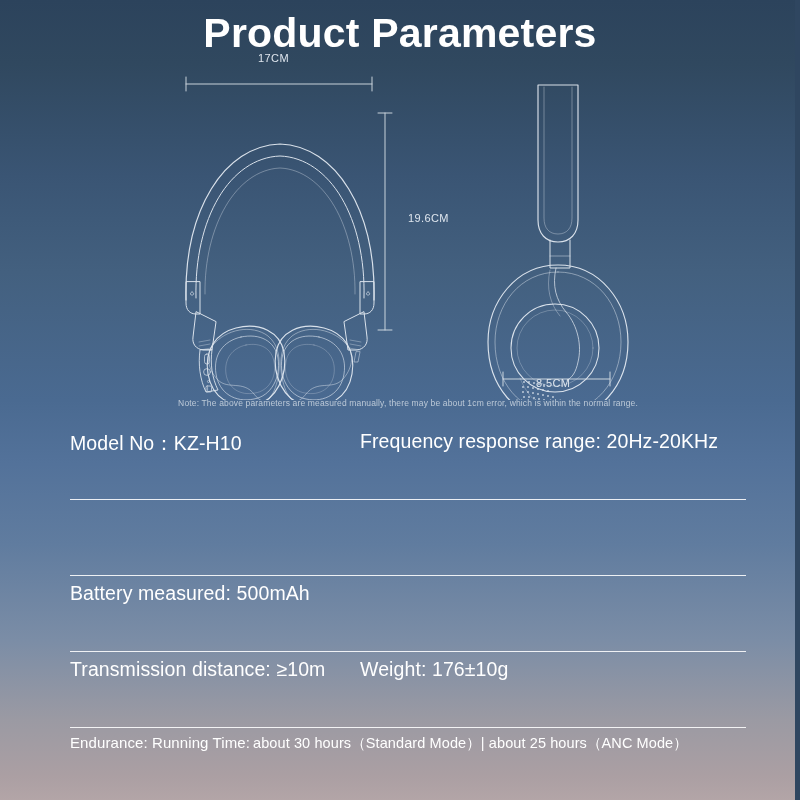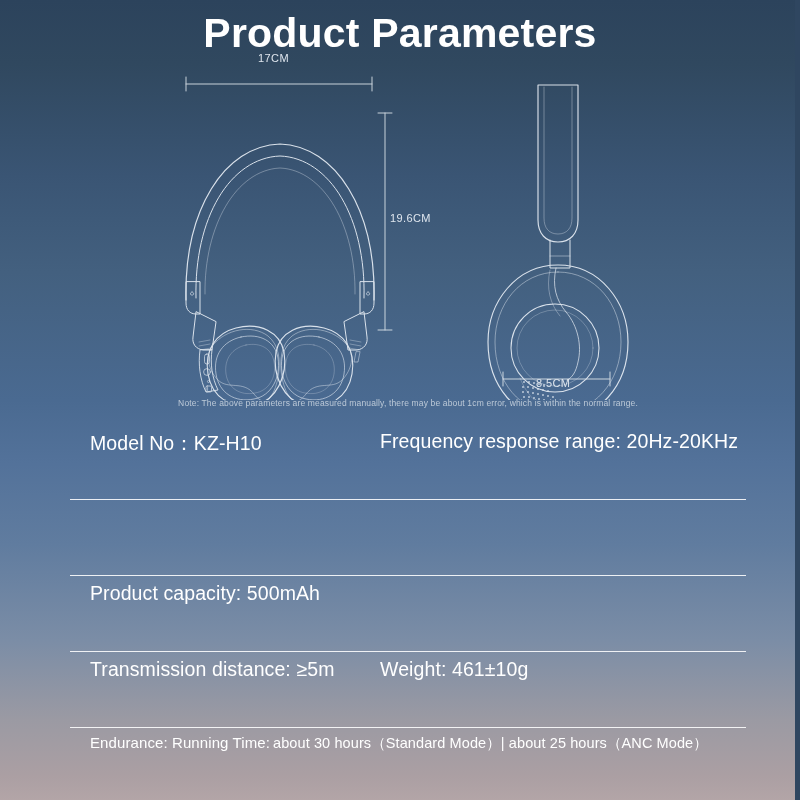--- a/index.html
+++ b/index.html
@@ -61,21 +61,21 @@
   
   .dim-label {
     position: absolute;
     color: #dfe6ee;
     font-size: 11px;
     font-family: "Liberation Sans", sans-serif;
     letter-spacing: 0.4px;
     white-space: nowrap;
   }
   #dim-width-label  { left: 258px; top: 52px; }
-  #dim-height-label { left: 390px; top: 212px; }
+  #dim-height-label { left: 408px; top: 212px; }
   #dim-depth-label  { left: 536px; top: 377px; }
 
   
   .note {
     position: absolute;
     top: 398px;
     left: 8px;
     width: 800px;
     text-align: center;
     color: #c7d2de;
@@ -92,21 +92,21 @@
     top: 424px;
     width: 676px;
   }
   .spec-row {
     position: relative;
     height: 76px;
     box-sizing: border-box;
   }
   .spec-row .cells {
     position: absolute;
-    left: 20px;
+    left: 0;
     right: 0;
     top: 6px;
     display: flex;
     align-items: flex-start;
   }
   .spec-row .rule {
     position: absolute;
     left: 0;
     right: 0;
     bottom: 0;
@@ -295,29 +295,29 @@
       </div>
       <div class="rule"></div>
     </div>
 
     <div class="spec-row">
       <div class="rule"></div>
     </div>
 
     <div class="spec-row">
       <div class="cells">
-        <div class="cell col-left">Product capacity: 500mAh</div>
+        <div class="cell col-left">Battery measured: 500mAh</div>
       </div>
       <div class="rule"></div>
     </div>
 
     <div class="spec-row">
       <div class="cells">
-        <div class="cell col-left">Transmission distance: ≥5m</div>
-        <div class="cell col-right">Weight: 461±10g</div>
+        <div class="cell col-left">Transmission distance: ≥10m</div>
+        <div class="cell col-right">Weight: 176±10g</div>
       </div>
       <div class="rule"></div>
     </div>
 
     <div class="spec-row endurance">
       <div class="cells">
         <div class="cell endurance-label">Endurance: Running Time:</div>
         <div class="cell endurance-detail">about 30 hours（Standard Mode）| about 25 hours（ANC Mode）</div>
       </div>
 

